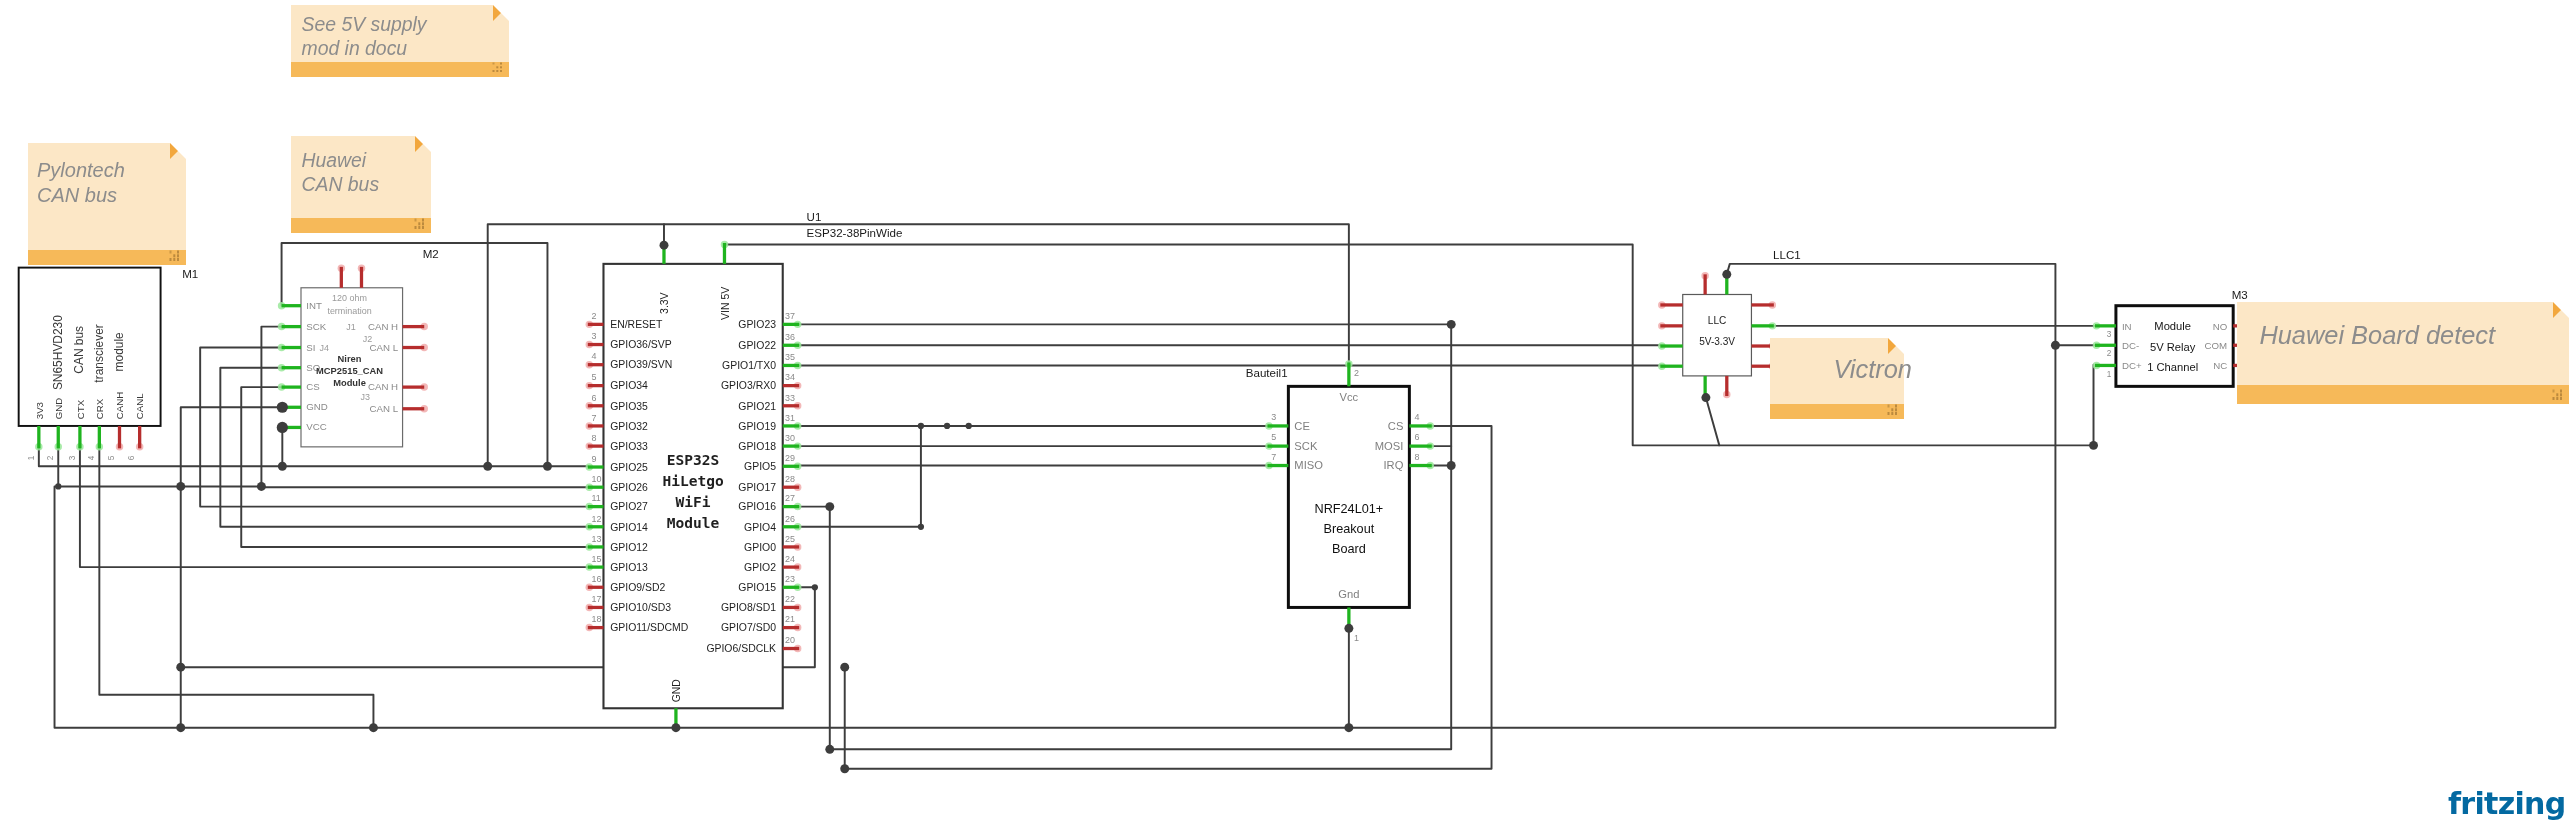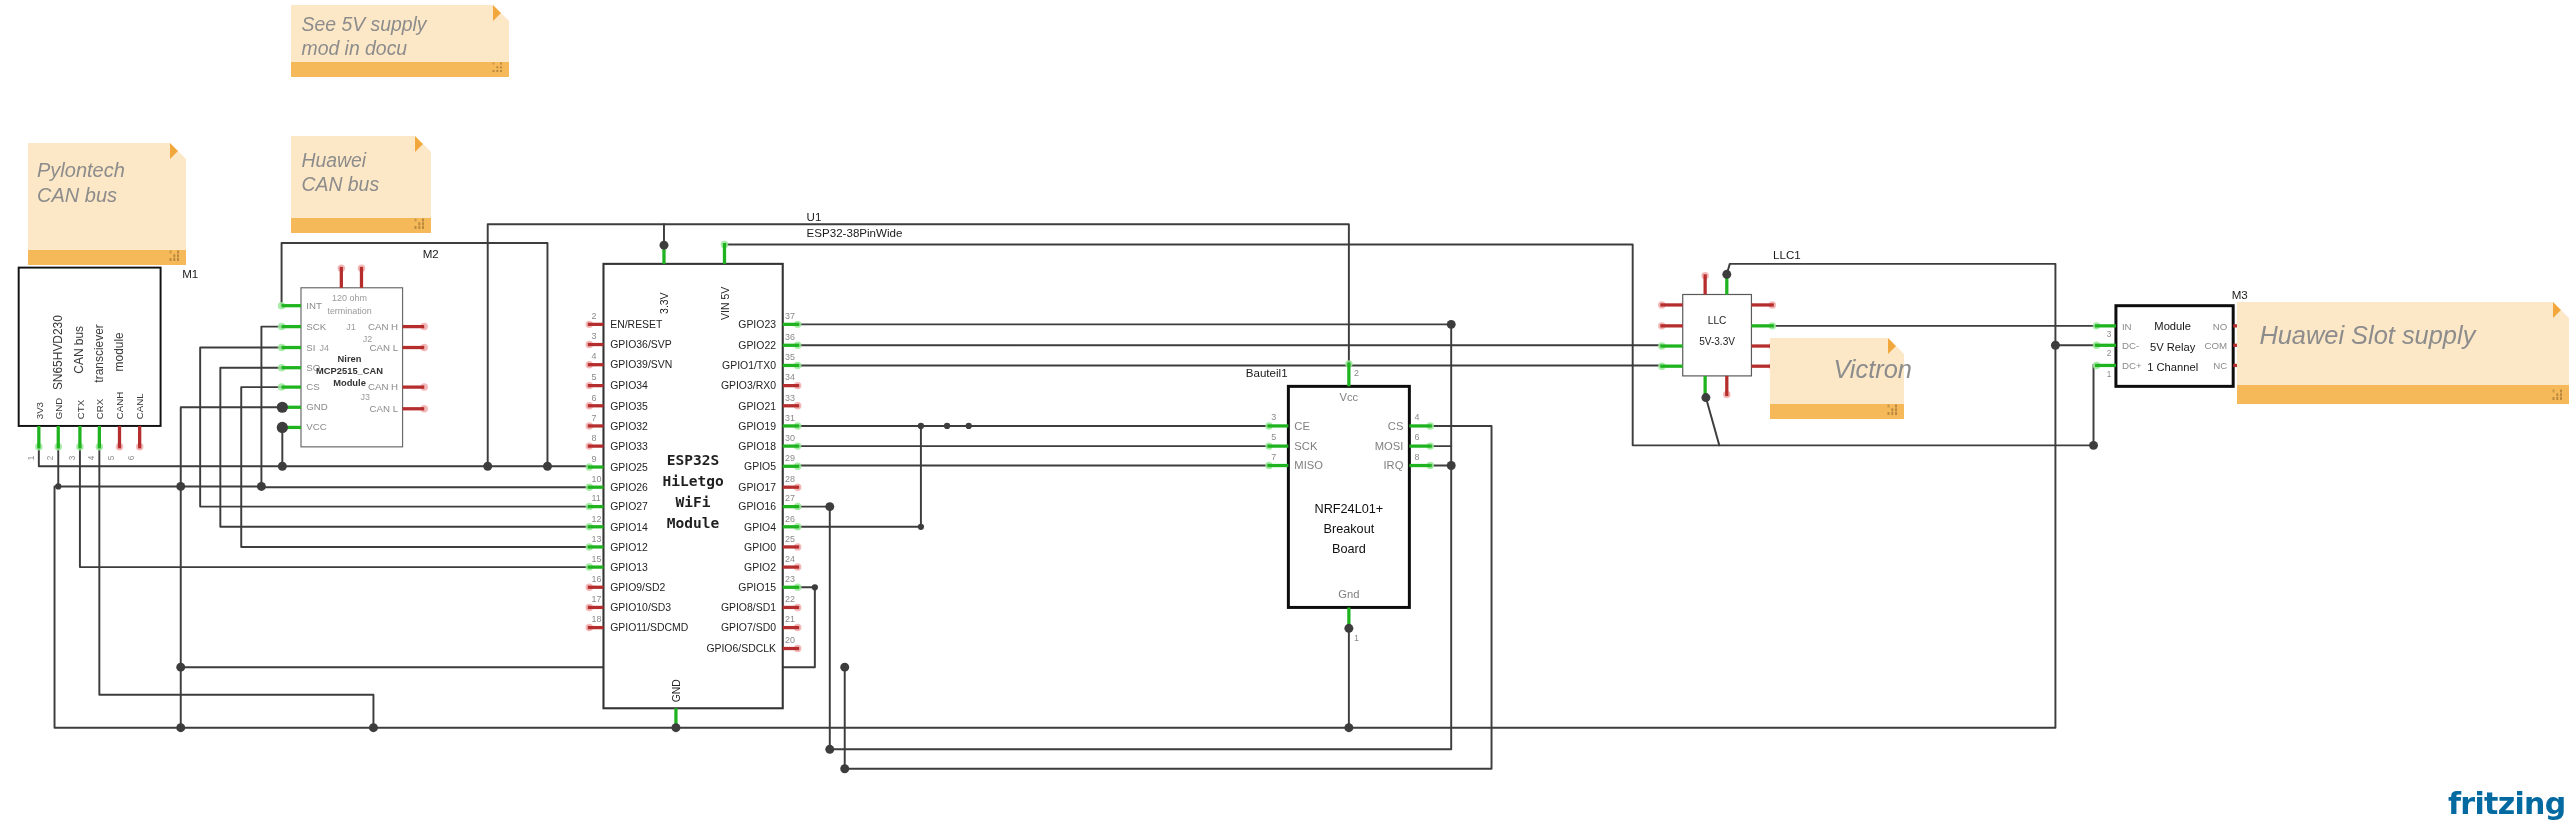--- a/index.html
+++ b/index.html
@@ -469,21 +469,21 @@
   </div>
   <div class="fold-o"></div>
   <div class="fold-w"></div>
   <div class="bar">
       <span class="dots"></span>
     </div>
 </div>
 
 <div class="note" style="left:2237px;top:302px;width:332px;height:102px;font-size:25.4px;">
   <div class="txt" style="padding:18px 0 0 22.4px;">
-    <div>Huawei Slot supply</div>
+    <div>Huawei Board detect</div>
   </div>
   <div class="fold-o"></div>
   <div class="fold-w"></div>
   <div class="bar" style="height:19.4px;">
       <span class="dots"></span>
     </div>
 </div>
 
 <div class="wm">fritzing</div>
 

